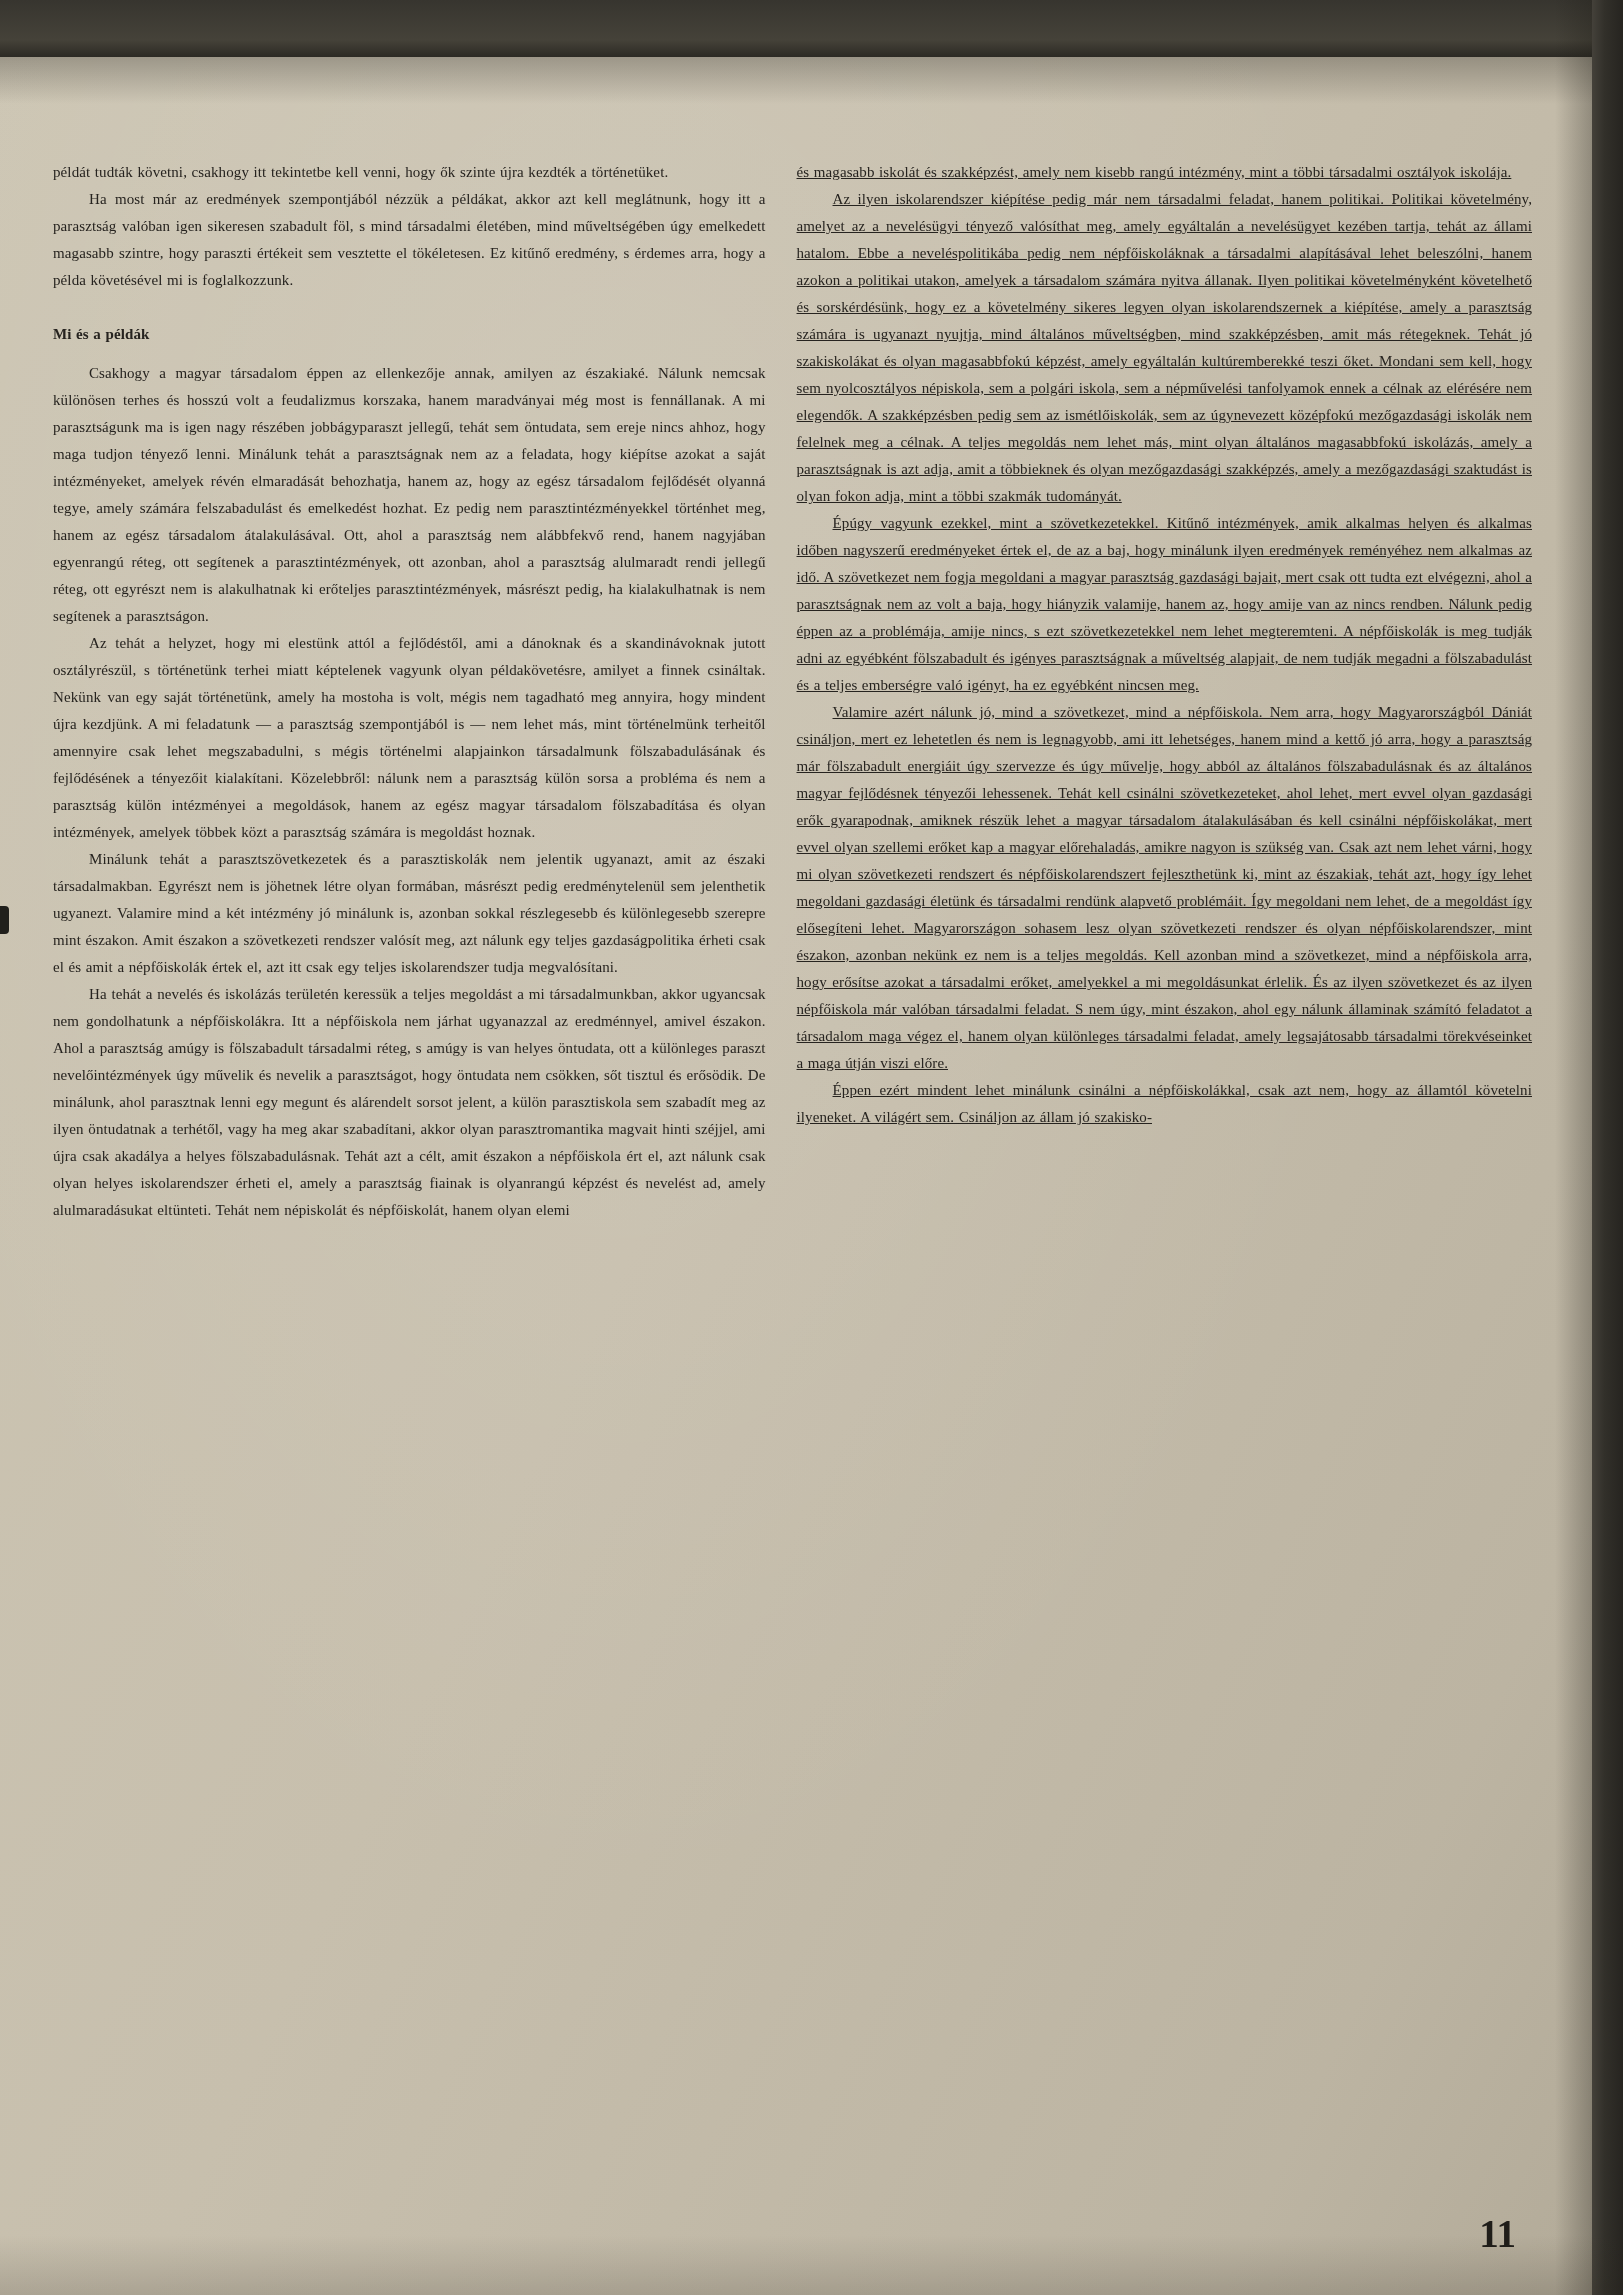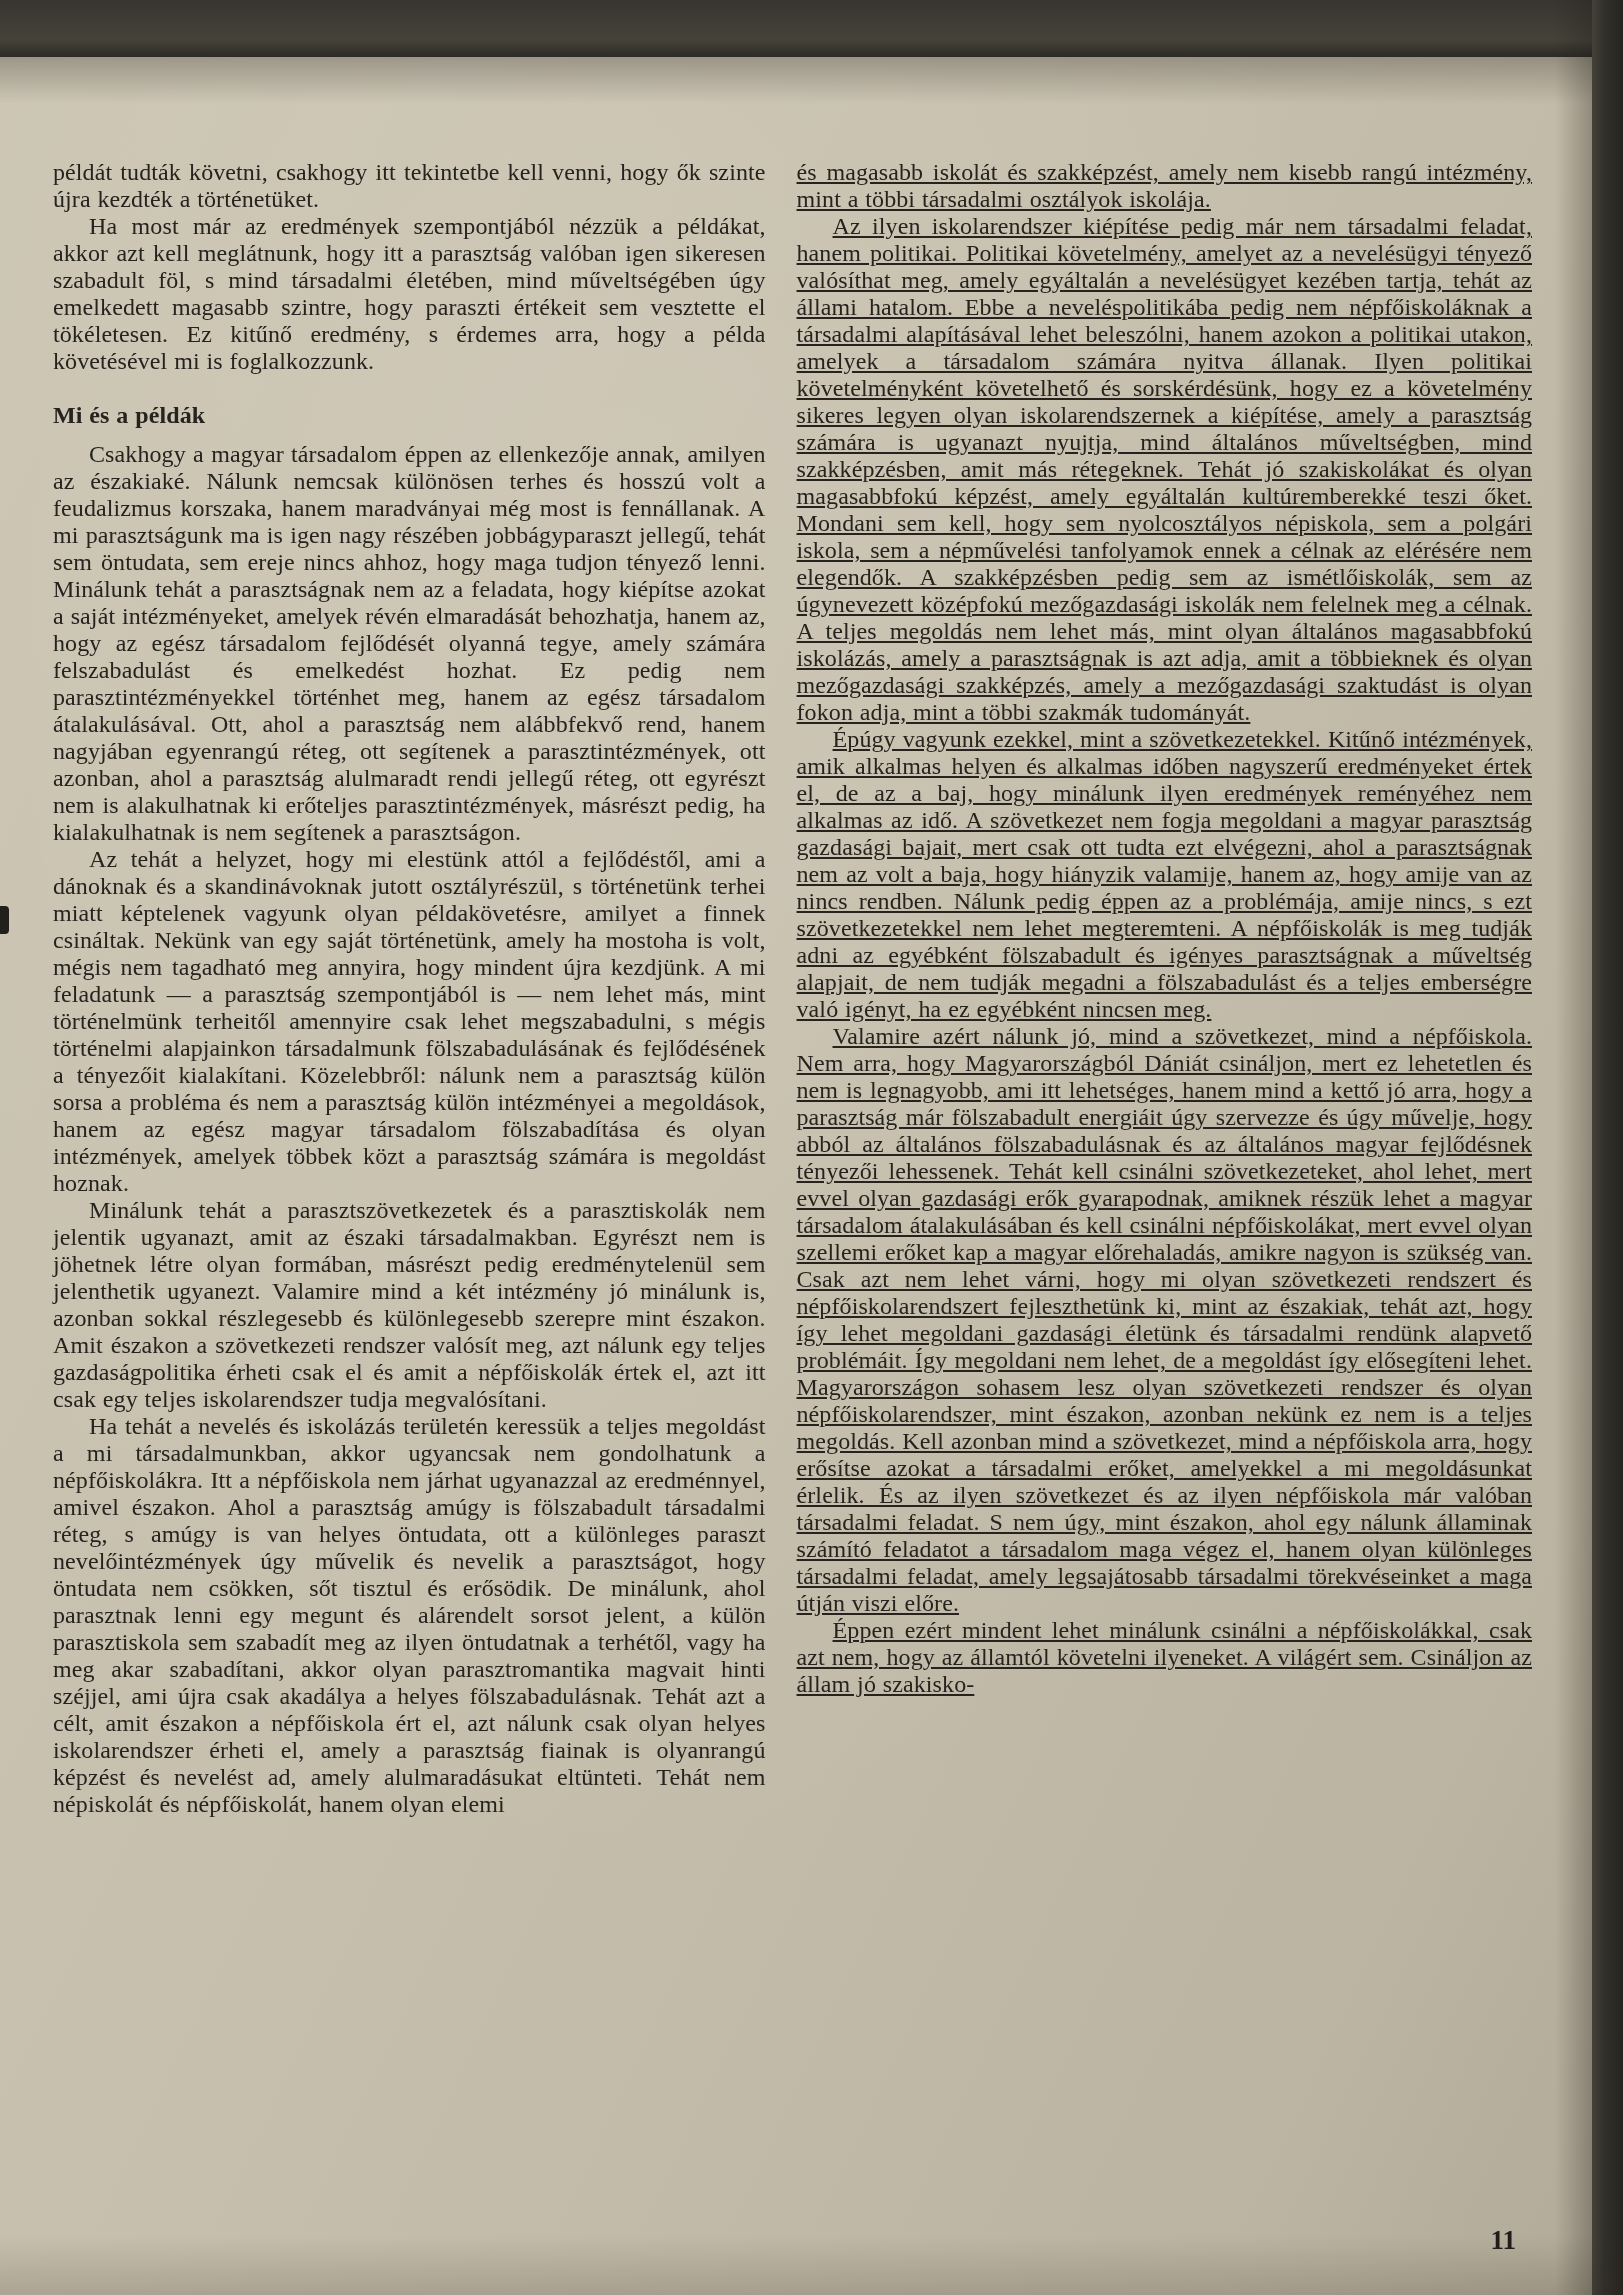--- a/index.html
+++ b/index.html
@@ -61,21 +61,21 @@
   .page-content {
     position: absolute;
     left: 53px;
     top: 159px;
     width: 1479px;
     display: flex;
     gap: 31px;
   }
   .text-column {
     text-align: justify;
-    font-size: 24px;
+    font-size: 15px;
     line-height: 27px;
     letter-spacing: 0.1px;
     word-spacing: 0.7px;
   }
   .text-column.left  { width: 713px; }
   .text-column.right { width: 736px; text-decoration: underline; }
 
   .para {
     margin: 0;
     text-indent: 36px;
@@ -86,21 +86,21 @@
     font-weight: bold;
     text-align: left;
     padding-right: 64px;
     margin: 27px 0 12px 0;
   }
 
   .page-number {
     position: absolute;
     right: 107px;
     bottom: 39px;
-    font-size: 27px;
+    font-size: 39px;
     font-weight: bold;
     color: #1f1d19;
   }
 </style>
 </head>
 <body>
 
 <div class="scan-top-edge"></div>
 <div class="scan-top-shadow"></div>
 <div class="scan-right-edge"></div>

